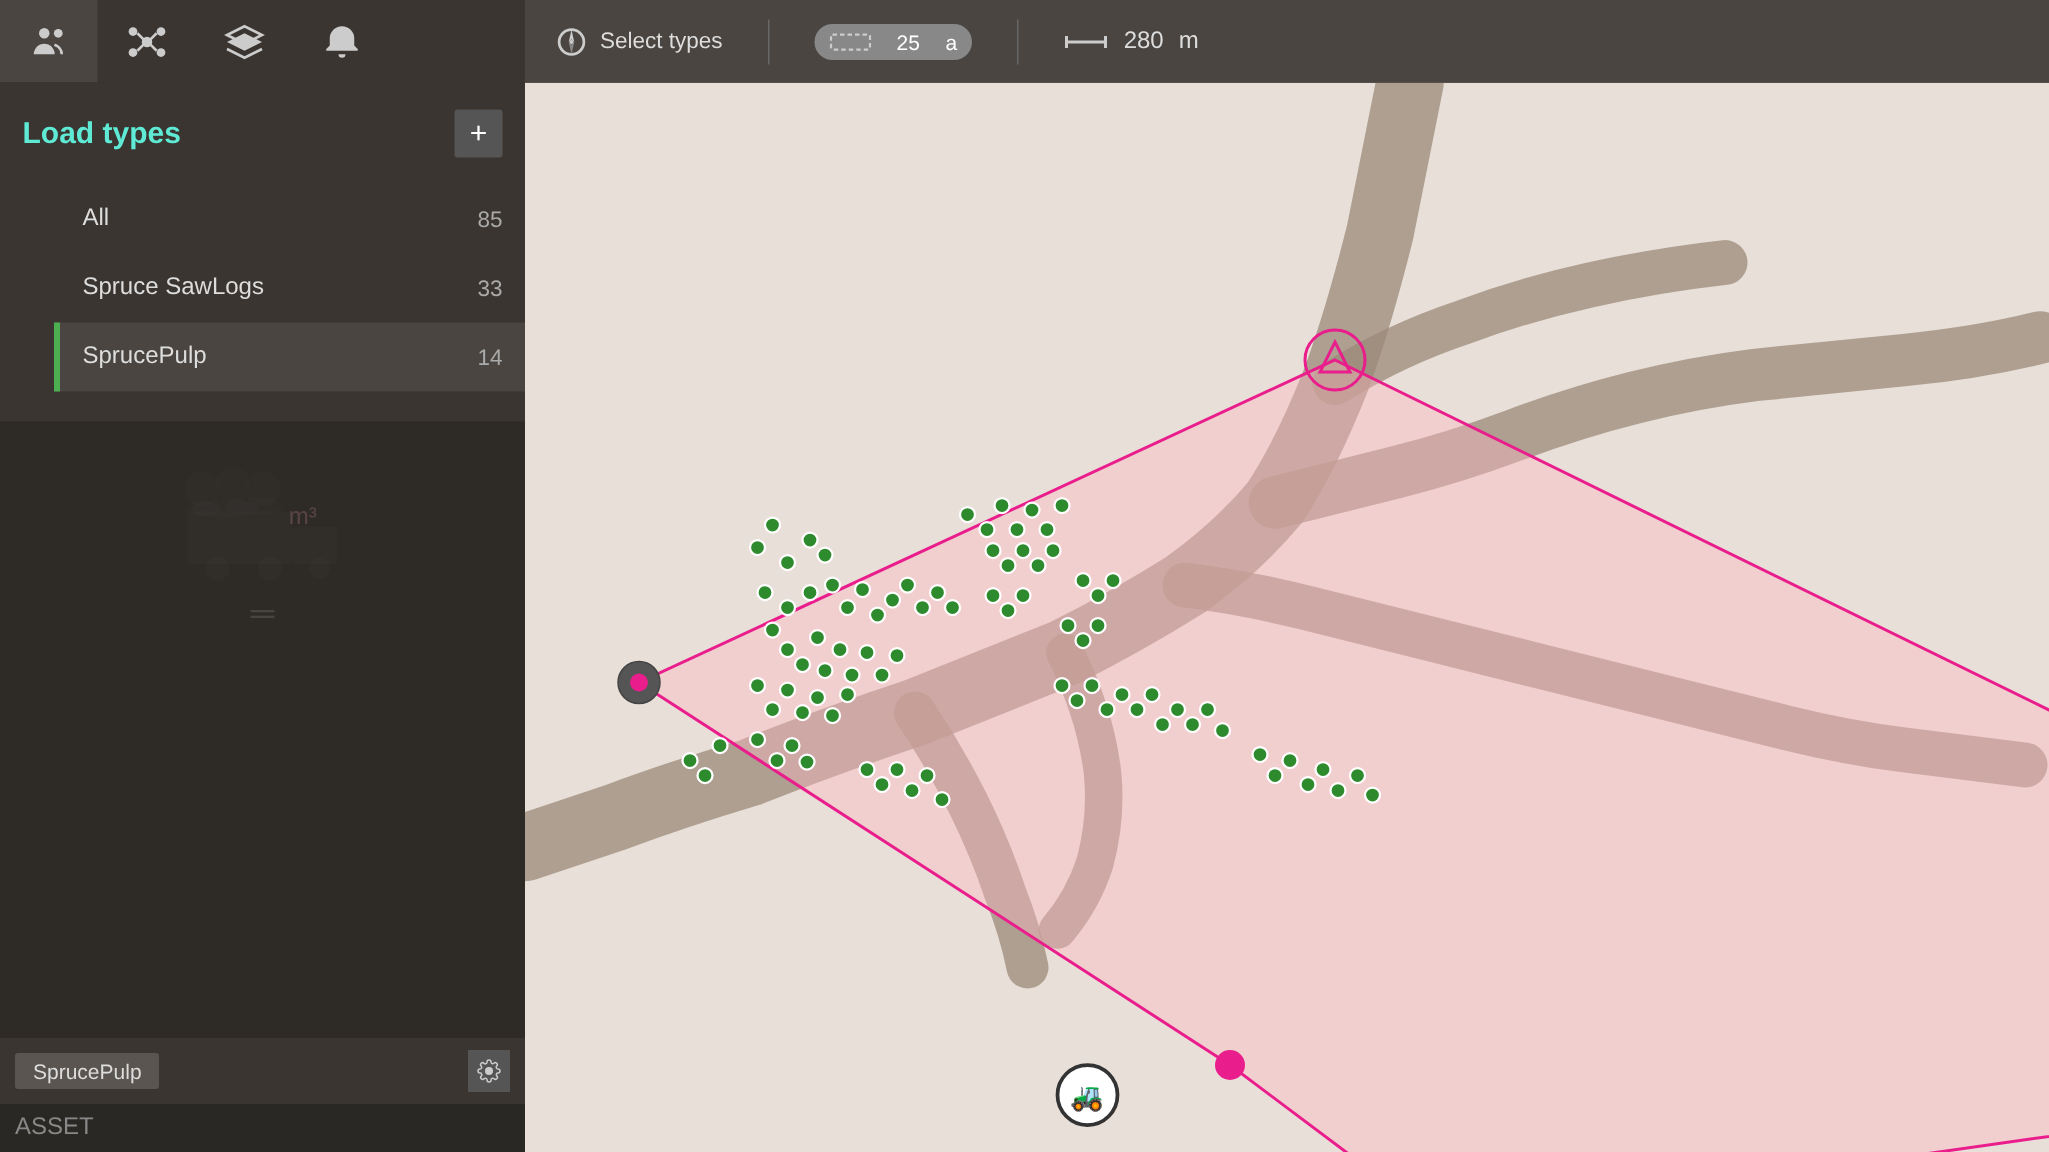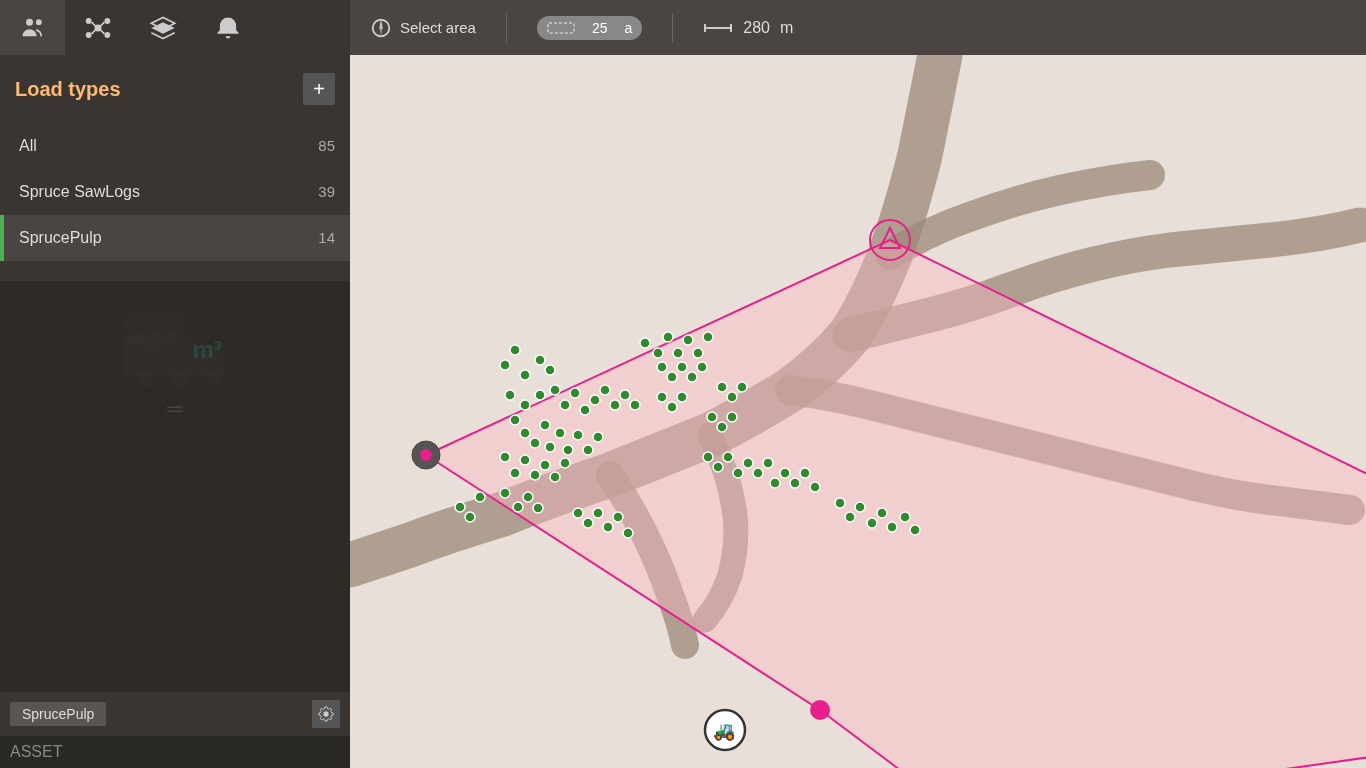--- a/index.html
+++ b/index.html
@@ -86,50 +86,51 @@
 
     .sidebar-header {
       display: flex;
       align-items: center;
       justify-content: space-between;
       padding: 18px 15px;
       background: #3a3530;
     }
 
     .sidebar-title {
-      color: #fdba74;
+      color: #5eead4;
       font-size: 20px;
       font-weight: bold;
     }
 
     .sidebar-add-btn {
       width: 32px;
       height: 32px;
       background: #555;
       border: none;
       color: #fff;
       font-size: 20px;
       cursor: pointer;
       display: flex;
       align-items: center;
       justify-content: center;
       border-radius: 2px;
     }
 
     .load-type-item {
       display: flex;
-      align-items: flex-start;
+      align-items: flex-end;
       justify-content: space-between;
       padding: 14px 15px;
       color: #ddd;
       font-size: 16px;
       cursor: pointer;
       border-left: 4px solid transparent;
       background: #3a3530;
       position: relative;
+      margin-left: 36px;
     }
     .load-type-item.active {
       border-left: 4px solid #4caf50;
       background: #4a4540;
     }
 
     .load-type-count {
       color: #aaa;
       font-size: 15px;
     }
@@ -287,21 +288,21 @@
   </div>
 
   <div class="toolbar-right">
     <div class="toolbar-action">
       <svg width="22" height="22" viewBox="0 0 24 24">
         <circle cx="12" cy="12" r="9" stroke="#ccc" stroke-width="2" fill="none"></circle>
         <path d="M12 3 L10 12 L12 10 L14 12 Z" fill="#ccc"></path>
         <path d="M12 21 L14 12 L12 14 L10 12 Z" fill="#888"></path>
         <circle cx="12" cy="12" r="1.5" fill="#ccc"></circle>
       </svg>
-      <span>Select area</span>
+      <span>Select types</span>
     </div>
 
     <div class="toolbar-divider"></div>
 
     <div class="metric-block">
       <div class="area-badge">
         <svg width="28" height="14" viewBox="0 0 28 14">
           <rect x="1" y="2" width="26" height="10" rx="1" fill="none" stroke="#ccc" stroke-width="1.5" stroke-dasharray="3,2"></rect>
         </svg>
         <span>25</span>
@@ -329,21 +330,21 @@
     <button class="sidebar-add-btn">+</button>
   </div>
 
   <div class="load-type-item">
     <span>All</span>
     <span class="load-type-count">85</span>
   </div>
 
   <div class="load-type-item">
     <span>Spruce SawLogs</span>
-    <span class="load-type-count">39</span>
+    <span class="load-type-count">33</span>
   </div>
 
   <div class="load-type-item active">
     <span>SprucePulp</span>
     <span class="load-type-count">14</span>
   </div>
 
   <div class="sidebar-lower">
     <div class="sidebar-bg-icon">
       <svg width="120" height="80" viewBox="0 0 120 80">
@@ -356,21 +357,21 @@
 
         <ellipse cx="35" cy="28" rx="22" ry="6" fill="#888" opacity="0.2"></ellipse>
         <ellipse cx="55" cy="26" rx="20" ry="6" fill="#888" opacity="0.18"></ellipse>
         <ellipse cx="20" cy="28" rx="12" ry="5" fill="#888" opacity="0.18"></ellipse>
 
         <circle cx="20" cy="15" r="12" fill="#888" opacity="0.15"></circle>
         <circle cx="40" cy="12" r="12" fill="#888" opacity="0.15"></circle>
         <circle cx="60" cy="15" r="12" fill="#888" opacity="0.15"></circle>
       </svg>
     </div>
-    <div class="sidebar-m3" style="position:absolute;top:55px;left:55%;color:#14b8a6;font-size:24px;opacity:0.2;font-weight:bold;">m³</div>
+    <div class="sidebar-m3" style="position:absolute;top:55px;left:55%;color:#fca5a5;font-size:16px;opacity:0.2;">m³</div>
     <div class="sidebar-equals" style="position:absolute;top:115px;left:50%;transform:translateX(-50%);color:#aaa;font-size:22px;opacity:0.2;">═</div>
 
     <div style="position:absolute;bottom:0;left:0;right:0;background:#2a2825;">
       <div class="bottom-bar-header">
         <span class="bottom-bar-label">SprucePulp</span>
         <button class="bottom-bar-settings">
           <svg width="16" height="16" viewBox="0 0 24 24">
             <path d="M12 8a4 4 0 1 0 0 8 4 4 0 0 0 0-8z" fill="#ccc"></path>
             <path d="M19.4 15a1.65 1.65 0 0 0 .33 1.82l.06.06a2 2 0 0 1-2.83 2.83l-.06-.06a1.65 1.65 0 0 0-1.82-.33 1.65 1.65 0 0 0-1 1.51V21a2 2 0 0 1-4 0v-.09A1.65 1.65 0 0 0 9 19.4a1.65 1.65 0 0 0-1.82.33l-.06.06a2 2 0 0 1-2.83-2.83l.06-.06A1.65 1.65 0 0 0 4.68 15a1.65 1.65 0 0 0-1.51-1H3a2 2 0 0 1 0-4h.09A1.65 1.65 0 0 0 4.6 9a1.65 1.65 0 0 0-.33-1.82l-.06-.06a2 2 0 0 1 2.83-2.83l.06.06A1.65 1.65 0 0 0 9 4.68a1.65 1.65 0 0 0 1-1.51V3a2 2 0 0 1 4 0v.09a1.65 1.65 0 0 0 1 1.51 1.65 1.65 0 0 0 1.82-.33l.06-.06a2 2 0 0 1 2.83 2.83l-.06.06A1.65 1.65 0 0 0 19.4 9a1.65 1.65 0 0 0 1.51 1H21a2 2 0 0 1 0 4h-.09a1.65 1.65 0 0 0-1.51 1z" fill="none" stroke="#ccc" stroke-width="1.5"></path>
           </svg>

